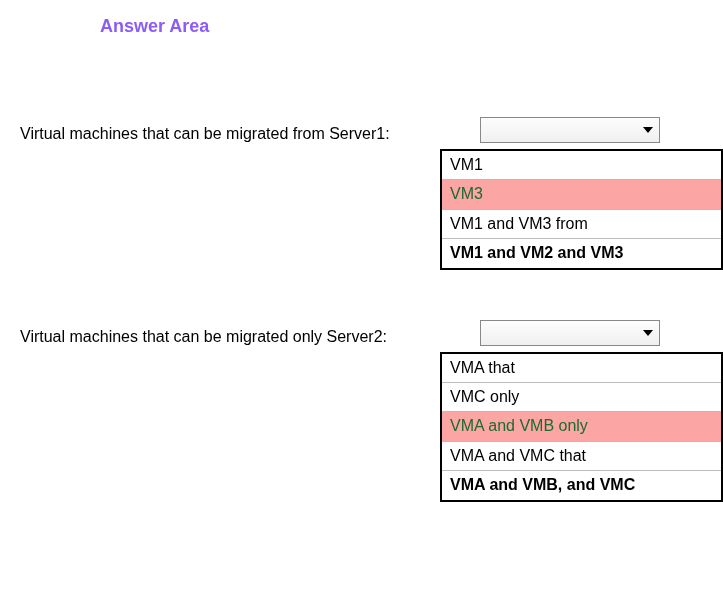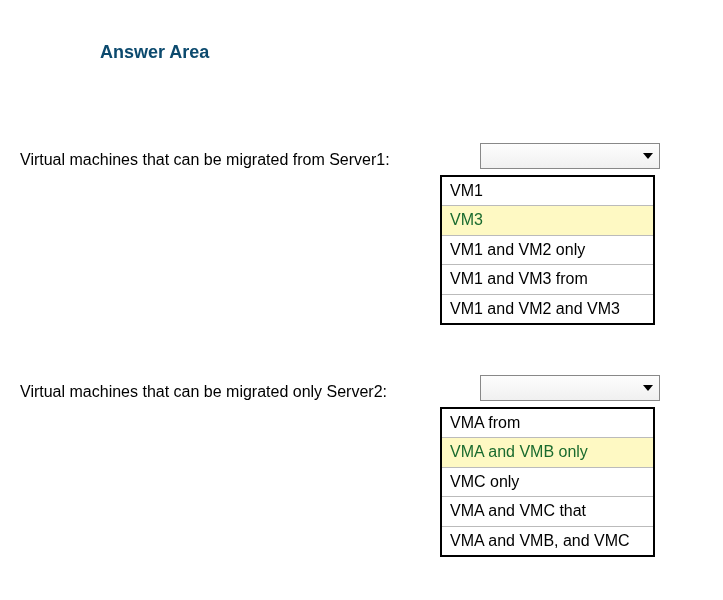--- a/index.html
+++ b/index.html
@@ -10,22 +10,22 @@
     body {
       font-family: Arial, sans-serif;
       background: #ffffff;
       width: 723px;
       height: 600px;
       padding: 0;
     }
     .page-title {
       font-size: 18px;
       font-weight: bold;
-      color: #0c4a6e;
-      margin: 42px 0 0 100px;
+      color: #8b5cf6;
+      margin: 16px 0 0 100px;
     }
     .question-row {
       display: flex;
       align-items: flex-start;
       margin-top: 80px;
       padding: 0 20px;
     }
     .question-row.second {
       margin-top: 50px;
     }
@@ -56,66 +56,66 @@
     }
     .dropdown-arrow {
       width: 0;
       height: 0;
       border-left: 5px solid transparent;
       border-right: 5px solid transparent;
       border-top: 6px solid #000;
     }
     .options-list {
       border: 2px solid #000;
-      width: 215px;
+      width: 283px;
       background: #fff;
     }
     .option-item {
       font-size: 16px;
       color: #000;
       padding: 3px 8px;
       border-bottom: 1px solid #bbb;
       line-height: 1.4;
     }
     .option-item:last-child {
       border-bottom: none;
+      font-weight: bold;
     }
     .option-item.highlighted {
-      background: #fef9c3;
+      background: #fca5a5;
       color: #1a6b2e;
     }
   </style>
 </head>
 <body>
 
 <div class="page-title">Answer Area</div>
 
 <div class="question-row">
   <div class="question-label">Virtual machines that can be migrated from Server1:</div>
   <div class="answer-col">
     <div class="dropdown-closed">
       <div class="dropdown-arrow"></div>
     </div>
     <div class="options-list">
       <div class="option-item">VM1</div>
       <div class="option-item highlighted">VM3</div>
-      <div class="option-item">VM1 and VM2 only</div>
       <div class="option-item">VM1 and VM3 from</div>
       <div class="option-item">VM1 and VM2 and VM3</div>
     </div>
   </div>
 </div>
 
 <div class="question-row second">
   <div class="question-label">Virtual machines that can be migrated only Server2:</div>
   <div class="answer-col">
     <div class="dropdown-closed">
       <div class="dropdown-arrow"></div>
     </div>
     <div class="options-list">
-      <div class="option-item">VMA from</div>
+      <div class="option-item">VMA that</div>
+      <div class="option-item">VMC only</div>
       <div class="option-item highlighted">VMA and VMB only</div>
-      <div class="option-item">VMC only</div>
       <div class="option-item">VMA and VMC that</div>
       <div class="option-item">VMA and VMB, and VMC</div>
     </div>
   </div>
 </div>
 
 </body></html>

